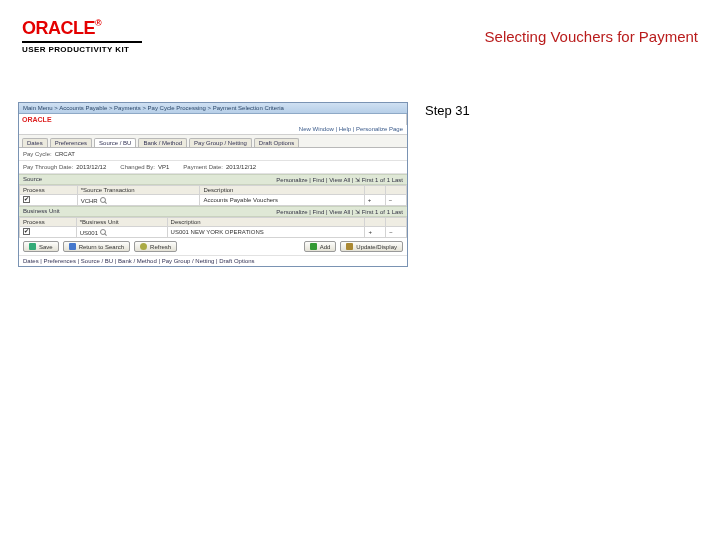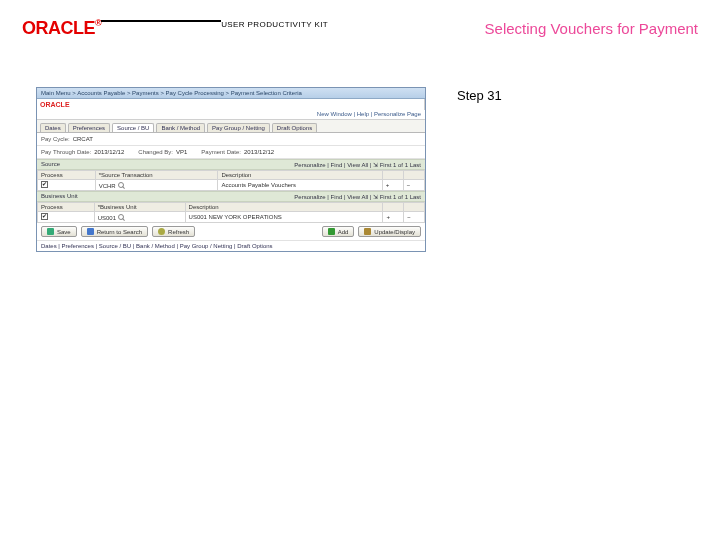--- a/index.html
+++ b/index.html
@@ -1,29 +1,29 @@
 <!DOCTYPE html>
 <html><head>
 <meta charset="utf-8">
 <style>
   * { box-sizing: border-box; margin: 0; padding: 0; }
   html, body { width: 720px; height: 540px; font-family: Arial, Helvetica, sans-serif; background: #fff; color: #000; }
   .page { width: 720px; height: 540px; position: relative; }
 
   
   .header { display: flex; align-items: center; justify-content: space-between; padding: 18px 22px 6px 22px; }
-  .logo-block { display: flex; flex-direction: row; }
+  .logo-block { display: flex; flex-direction: column; }
   .oracle-logo { font-family: Arial, sans-serif; font-weight: bold; font-size: 18px; color: #e40000; letter-spacing: -0.5px; }
   .oracle-logo .reg { font-size: 9px; vertical-align: top; color:#e40000; }
   .logo-rule { height: 2px; background: #000; width: 120px; margin-top: 2px; }
-  .upk { font-size: 8px; letter-spacing: 0.4px; font-weight: normal; color:#000; margin-top:2px;}
-  .doc-title { font-size: 15px; color:#ec4899; }
+  .upk { font-size: 8px; letter-spacing: 0.4px; font-weight: bold; color:#000; margin-top:2px;}
+  .doc-title { font-size: 15px; color:#b91c1c; }
 
   
-  .body { display: flex; padding: 42px 22px 0 36px; gap: 31px; }
+  .body { display: flex; padding: 42px 22px 0 18px; gap: 17px; }
   .left { width: 390px; }
   .right { flex: 1; font-size: 13px; line-height: 1.35; }
   .right .step { margin-bottom: 22px; }
 
   
   .app { border: 1px solid #7a93b3; font-size: 6px; color:#333; background:#fff; }
   .app-top { background: linear-gradient(#cfe0f2,#b7cfe8); height: 11px; border-bottom:1px solid #8ea9c6; display:flex; align-items:center; gap:6px; padding:0 4px;}
   .app-top span { color:#2a4668; }
   .app-logo { font-weight:bold; color:#d22; font-size:7px; padding:2px 3px; background:#fff; border-right:1px solid #ccc;}
   .app-sub { height:10px; border-bottom:1px solid #d0d0d0; text-align:right; padding:1px 4px; color:#3a5a8a;}

